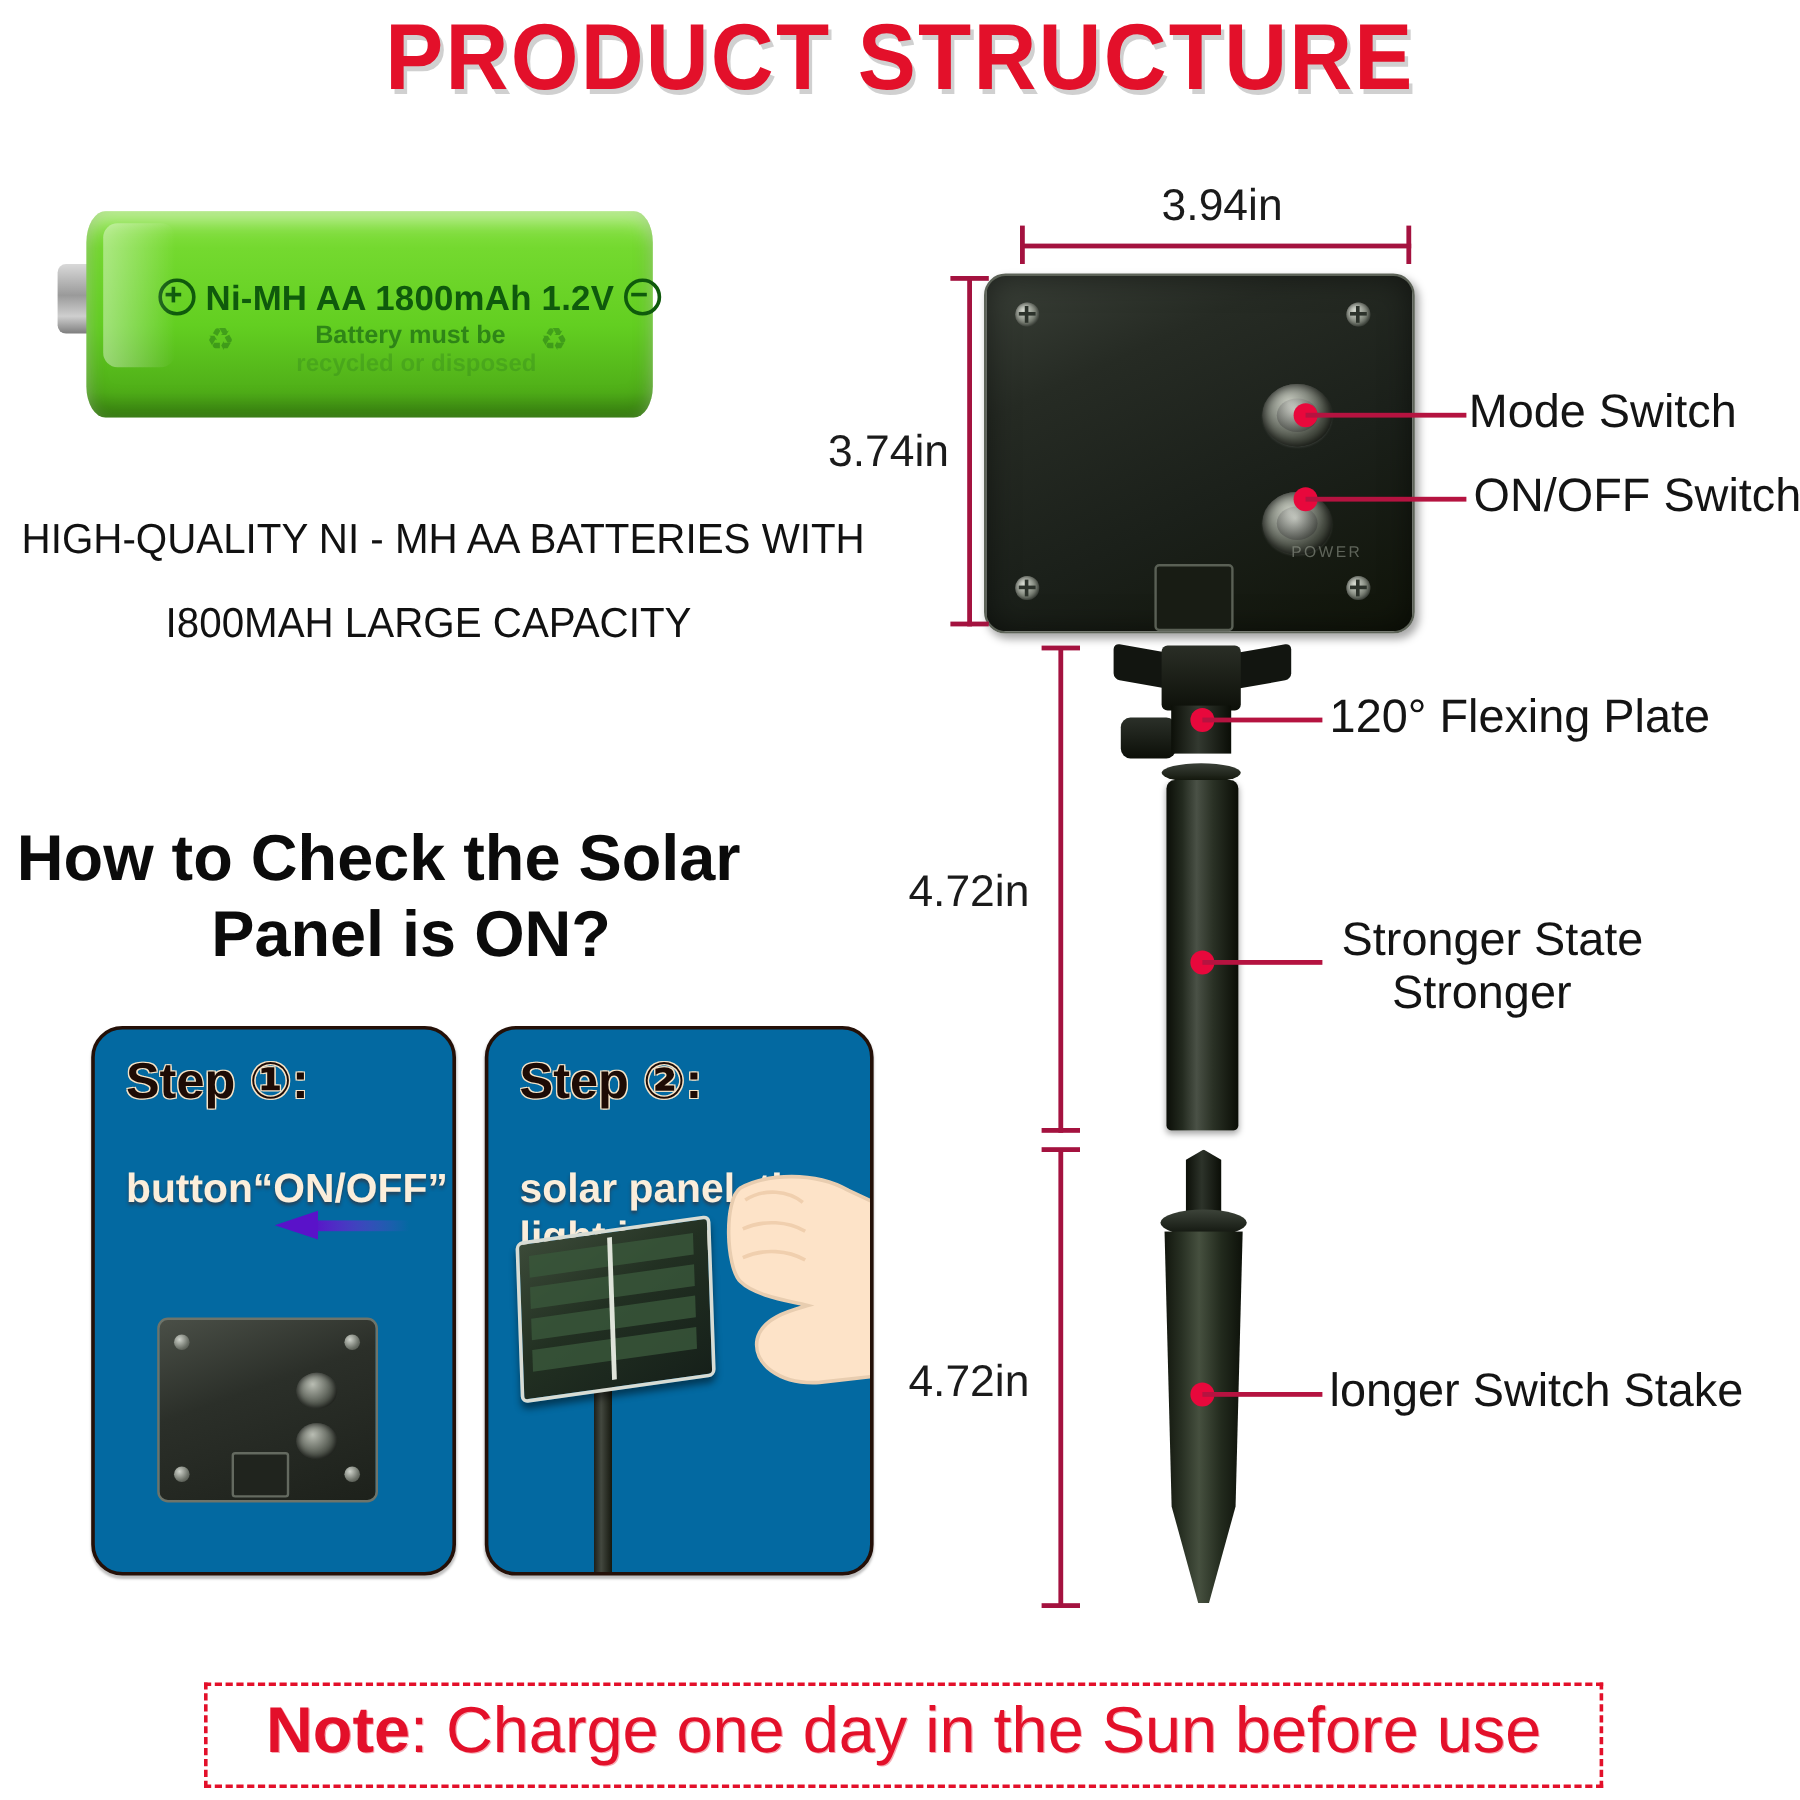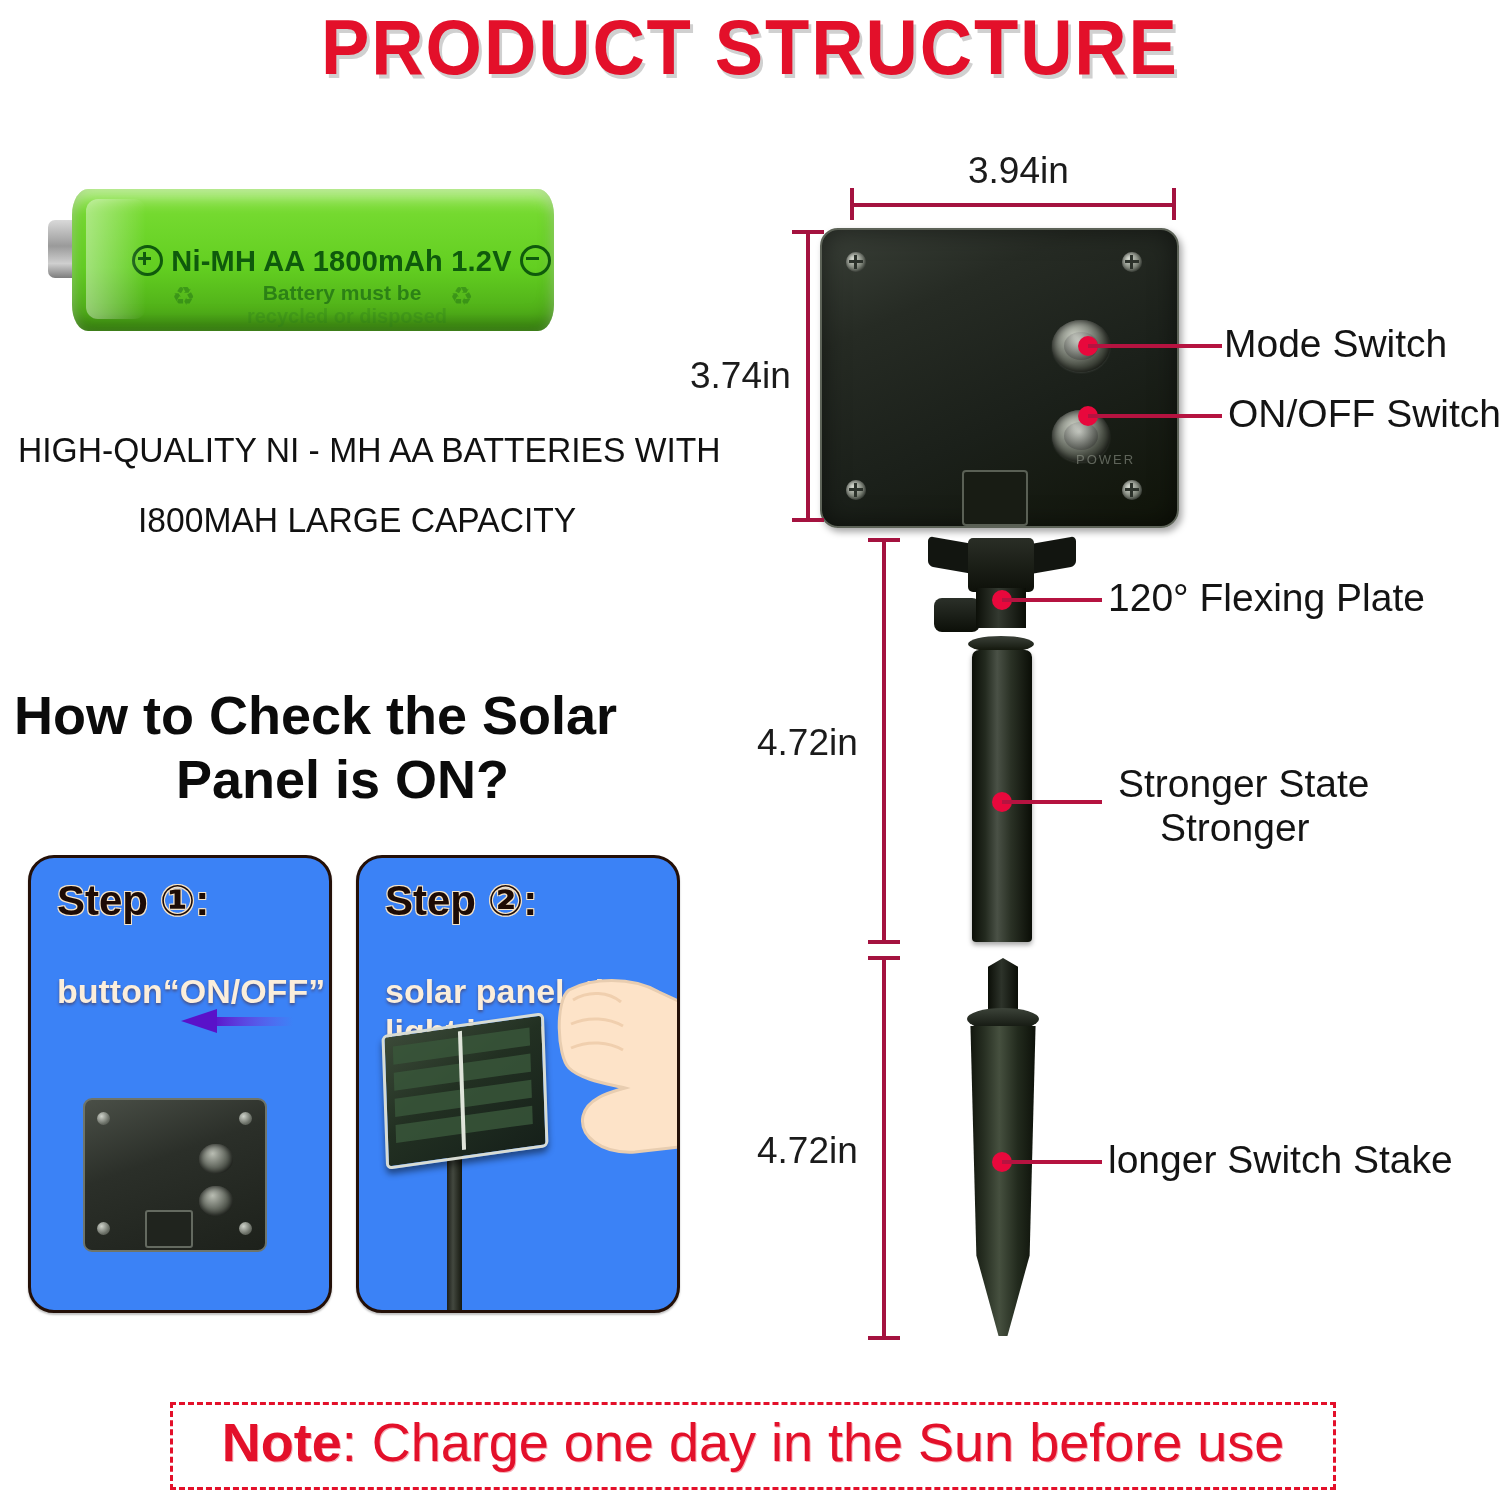--- a/index.html
+++ b/index.html
@@ -16,25 +16,24 @@
     font-weight:bold;font-size:78px;letter-spacing:2px;
     color:#e3102a;
     transform:scaleX(0.93);transform-origin:center top;
     text-shadow:3px 4px 0 rgba(150,150,150,.45);
     white-space:nowrap;
   }
 
   
   #battery-wrap{left:44px;top:172px;width:500px;height:170px;}
   .bat-body{
-    position:absolute;left:28px;top:17px;width:472px;height:142px;
+    position:absolute;left:28px;top:4px;width:472px;height:172px;
     border-radius:16px/26px;
     background:linear-gradient(180deg,#8fe34e 0%,#74d92f 18%,#63cf21 55%,#4fae18 88%,#3e8f12 100%);
     box-shadow:inset 0 -10px 18px rgba(0,0,0,.18), inset 0 8px 14px rgba(255,255,255,.45);
-    padding-left:10px;
   }
   .bat-body:after{
     content:"";position:absolute;left:14px;top:10px;width:60px;height:120px;
     border-radius:12px;background:linear-gradient(90deg,rgba(255,255,255,.40),rgba(255,255,255,0));
   }
   .bat-nub{
     position:absolute;left:4px;top:48px;width:34px;height:58px;border-radius:7px;
     background:linear-gradient(180deg,#d9d9d9,#9a9a9a 45%,#cfcfcf 75%,#7d7d7d);
   }
   .bat-line1{
@@ -72,22 +71,22 @@
   
   .howto{
     font-family:"Liberation Sans Narrow","Liberation Sans",sans-serif;
     font-weight:bold;font-size:54px;color:#0b0b0b;white-space:nowrap;
   }
   #howto1{left:14px;top:684px;}
   #howto2{left:176px;top:748px;}
 
   
   .card{
-    background:#3b82f6;border:3px solid #241008;border-radius:26px;
-    box-shadow:0 2px 2px rgba(0,0,0,.25);overflow:hidden;
+    background:#0369a1;border:3px solid #241008;border-radius:26px;
+    box-shadow:0 2px 2px rgba(0,0,0,.25);overflow:hidden;margin-left:48px;
   }
   #card1{left:28px;top:855px;width:298px;height:452px;}
   #card2{left:356px;top:855px;width:318px;height:452px;}
   .step-h{
     position:absolute;left:26px;top:18px;
     font-family:"Liberation Sans","DejaVu Sans",sans-serif;
     font-weight:bold;font-size:42px;color:#1d0b05;
     text-shadow:1px 1px 0 #f6e4c8,-1px -1px 0 #f6e4c8,1px -1px 0 #f6e4c8,-1px 1px 0 #f6e4c8;
     white-space:nowrap;
   }

